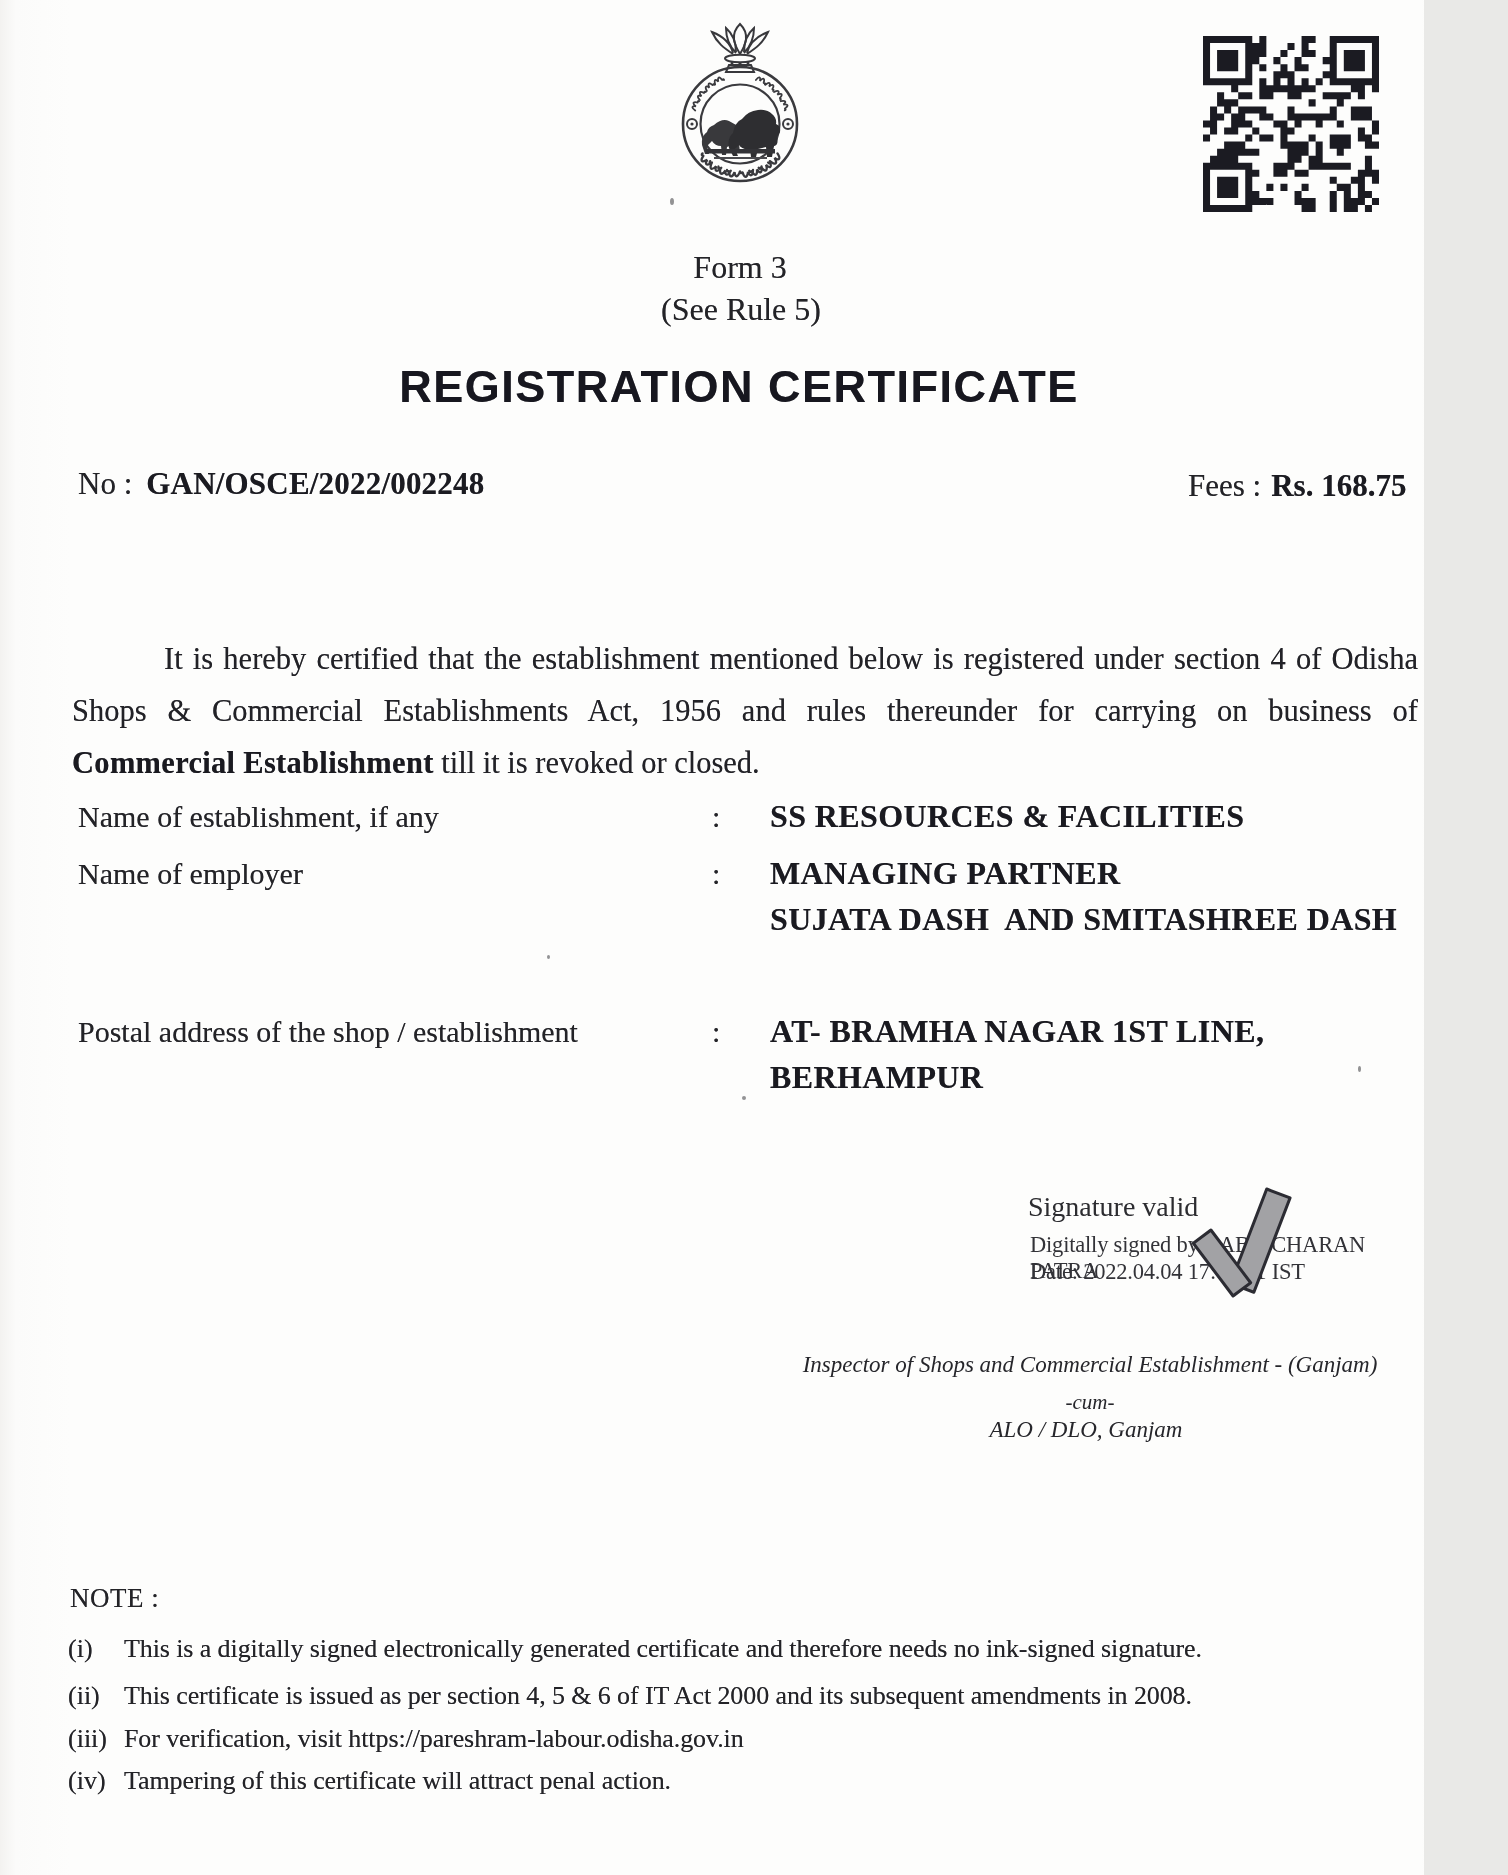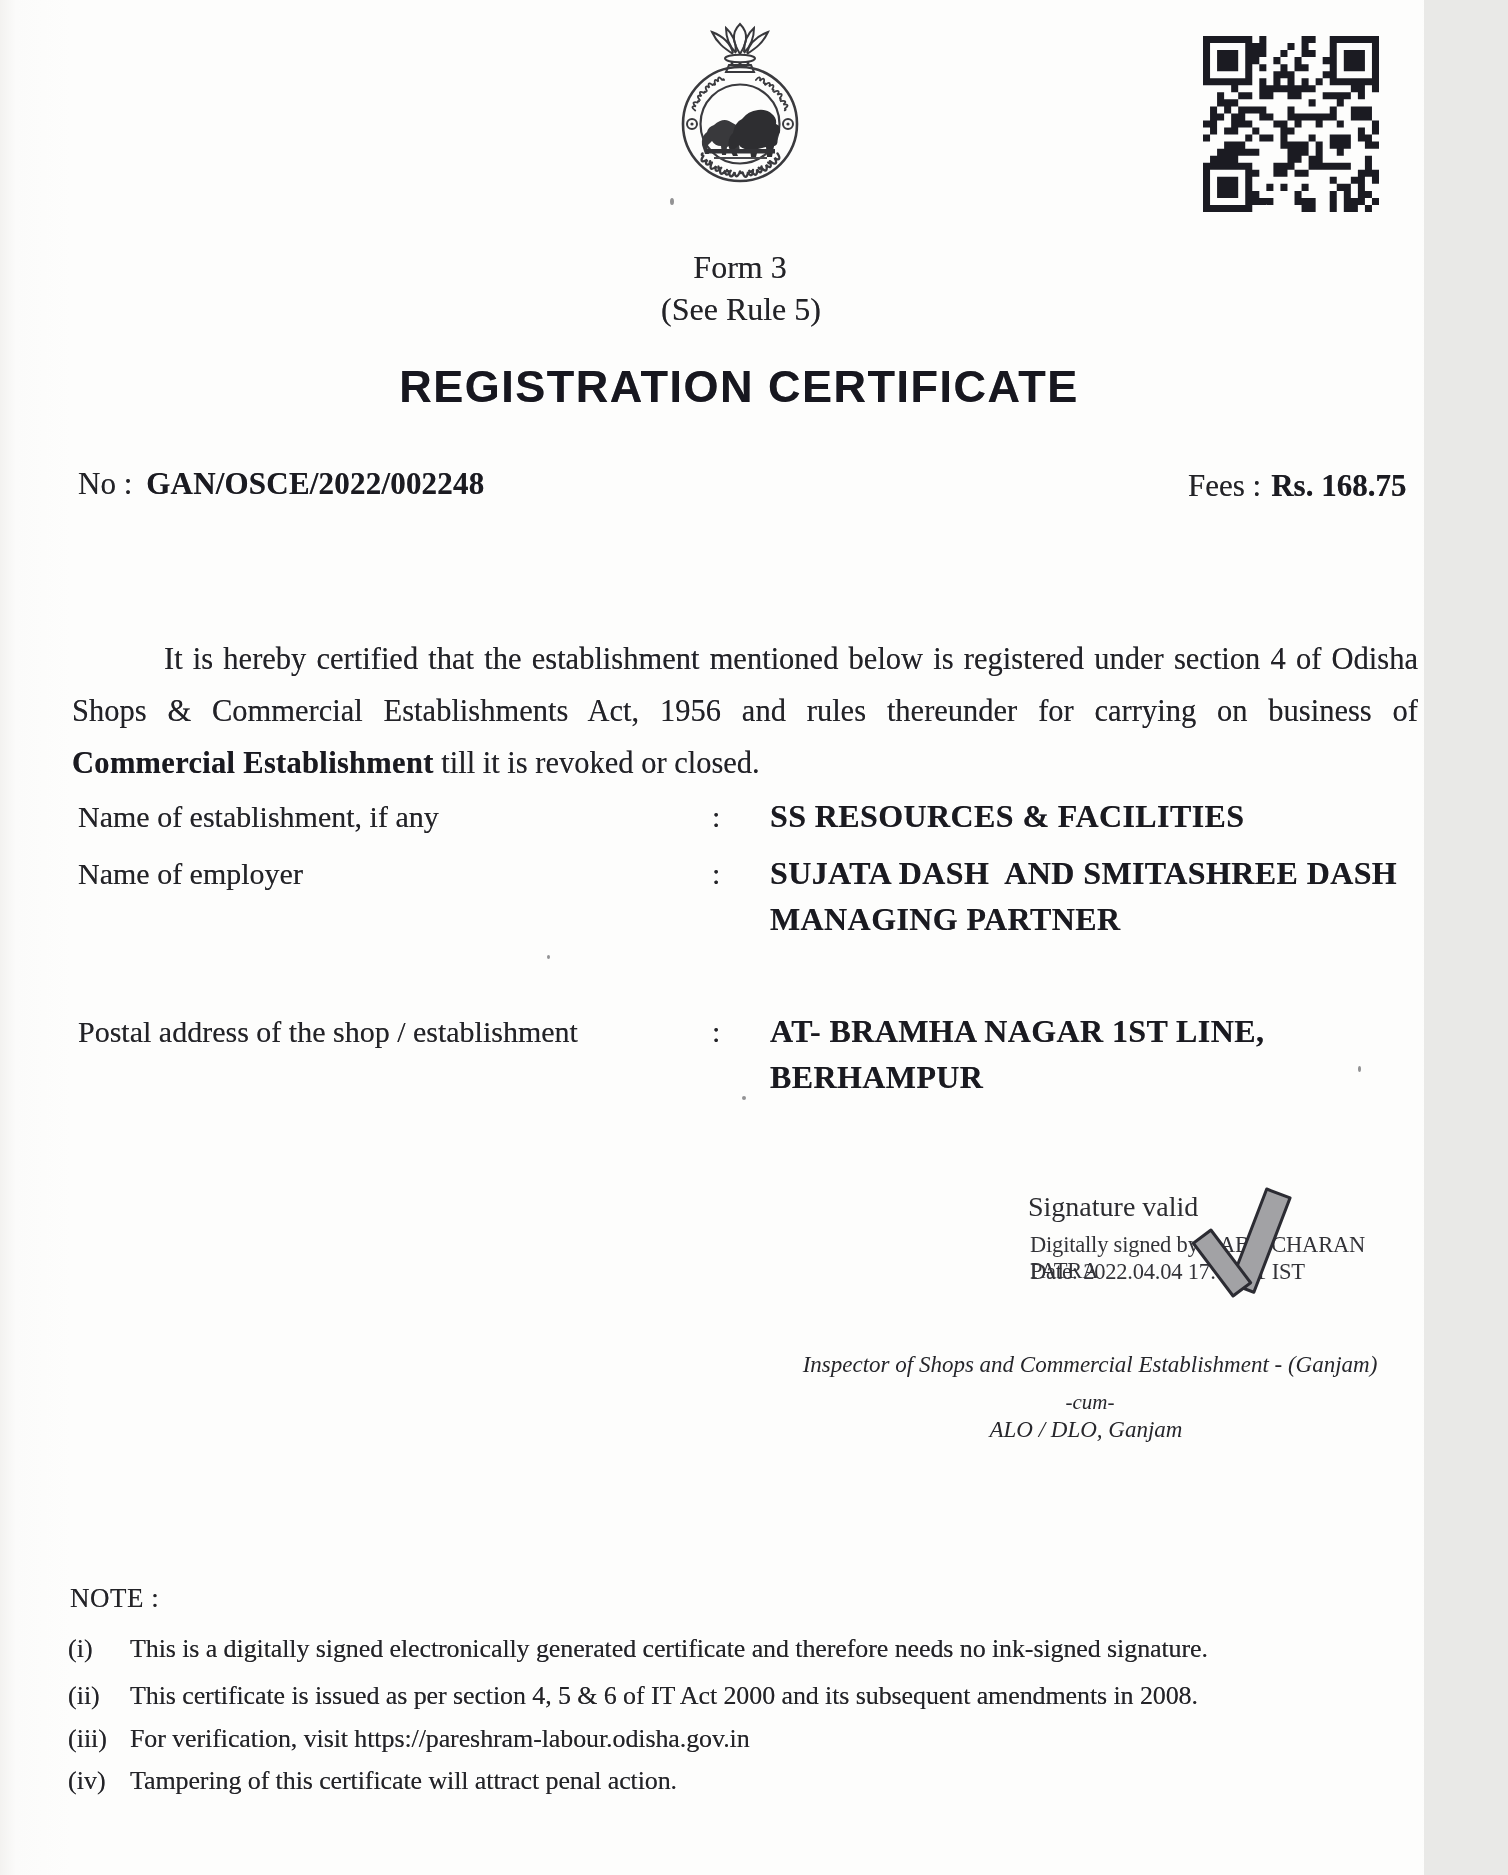--- a/index.html
+++ b/index.html
@@ -37,21 +37,21 @@
   .sig-line1{left:1030px;top:1232px;font-size:22.5px;color:#333338;letter-spacing:-.2px;}
   .sig-line2{left:1030px;top:1259px;font-size:22.5px;color:#333338;letter-spacing:-.2px;}
 
   .desig1{left:1090px;top:1352px;font-size:23px;font-style:italic;color:#26262b;}
   .desig2{left:1090px;top:1390px;font-size:21px;font-style:italic;color:#26262b;}
   .desig3{left:1086px;top:1417px;font-size:23px;font-style:italic;color:#26262b;}
 
   .note-head{left:70px;top:1583px;font-size:27px;letter-spacing:.5px;}
   .note{left:0;top:0;width:1508px;height:40px;}
   .n-marker{position:absolute;left:68px;top:0;font-size:26px;}
-  .n-text{position:absolute;left:130px;top:0;font-size:26px;letter-spacing:-.1px;}
+  .n-text{position:absolute;left:124px;top:0;font-size:26px;letter-spacing:-.1px;}
 
   .speck{position:absolute;border-radius:50%;background:#6f6f72;opacity:.75;}
 </style>
 </head>
 <body>
 
 <div class="page">
 
   <div class="abs" style="left:669px;top:22px;width:142px;height:164px;">
     <svg width="142" height="164" viewBox="0 0 142 164">
@@ -132,22 +132,22 @@
     <span class="f-colon bind">:</span>
     <div class="f-value">
       <div class="vline bind">SS RESOURCES &amp; FACILITIES</div>
     </div>
   </div>
 
   <div class="abs field-row scan" style="top:851px;">
     <span class="f-label bind">Name of employer</span>
     <span class="f-colon bind">:</span>
     <div class="f-value">
+      <div class="vline bind">MANAGING PARTNER</div>
       <div class="vline bind">SUJATA DASH  AND SMITASHREE DASH</div>
-      <div class="vline bind">MANAGING PARTNER</div>
     </div>
   </div>
 
   <div class="abs field-row scan" style="top:1009px;">
     <span class="f-label bind">Postal address of the shop / establishment</span>
     <span class="f-colon bind">:</span>
     <div class="f-value">
       <div class="vline bind">AT- BRAMHA NAGAR 1ST LINE,</div>
       <div class="vline bind">BERHAMPUR</div>
     </div>

